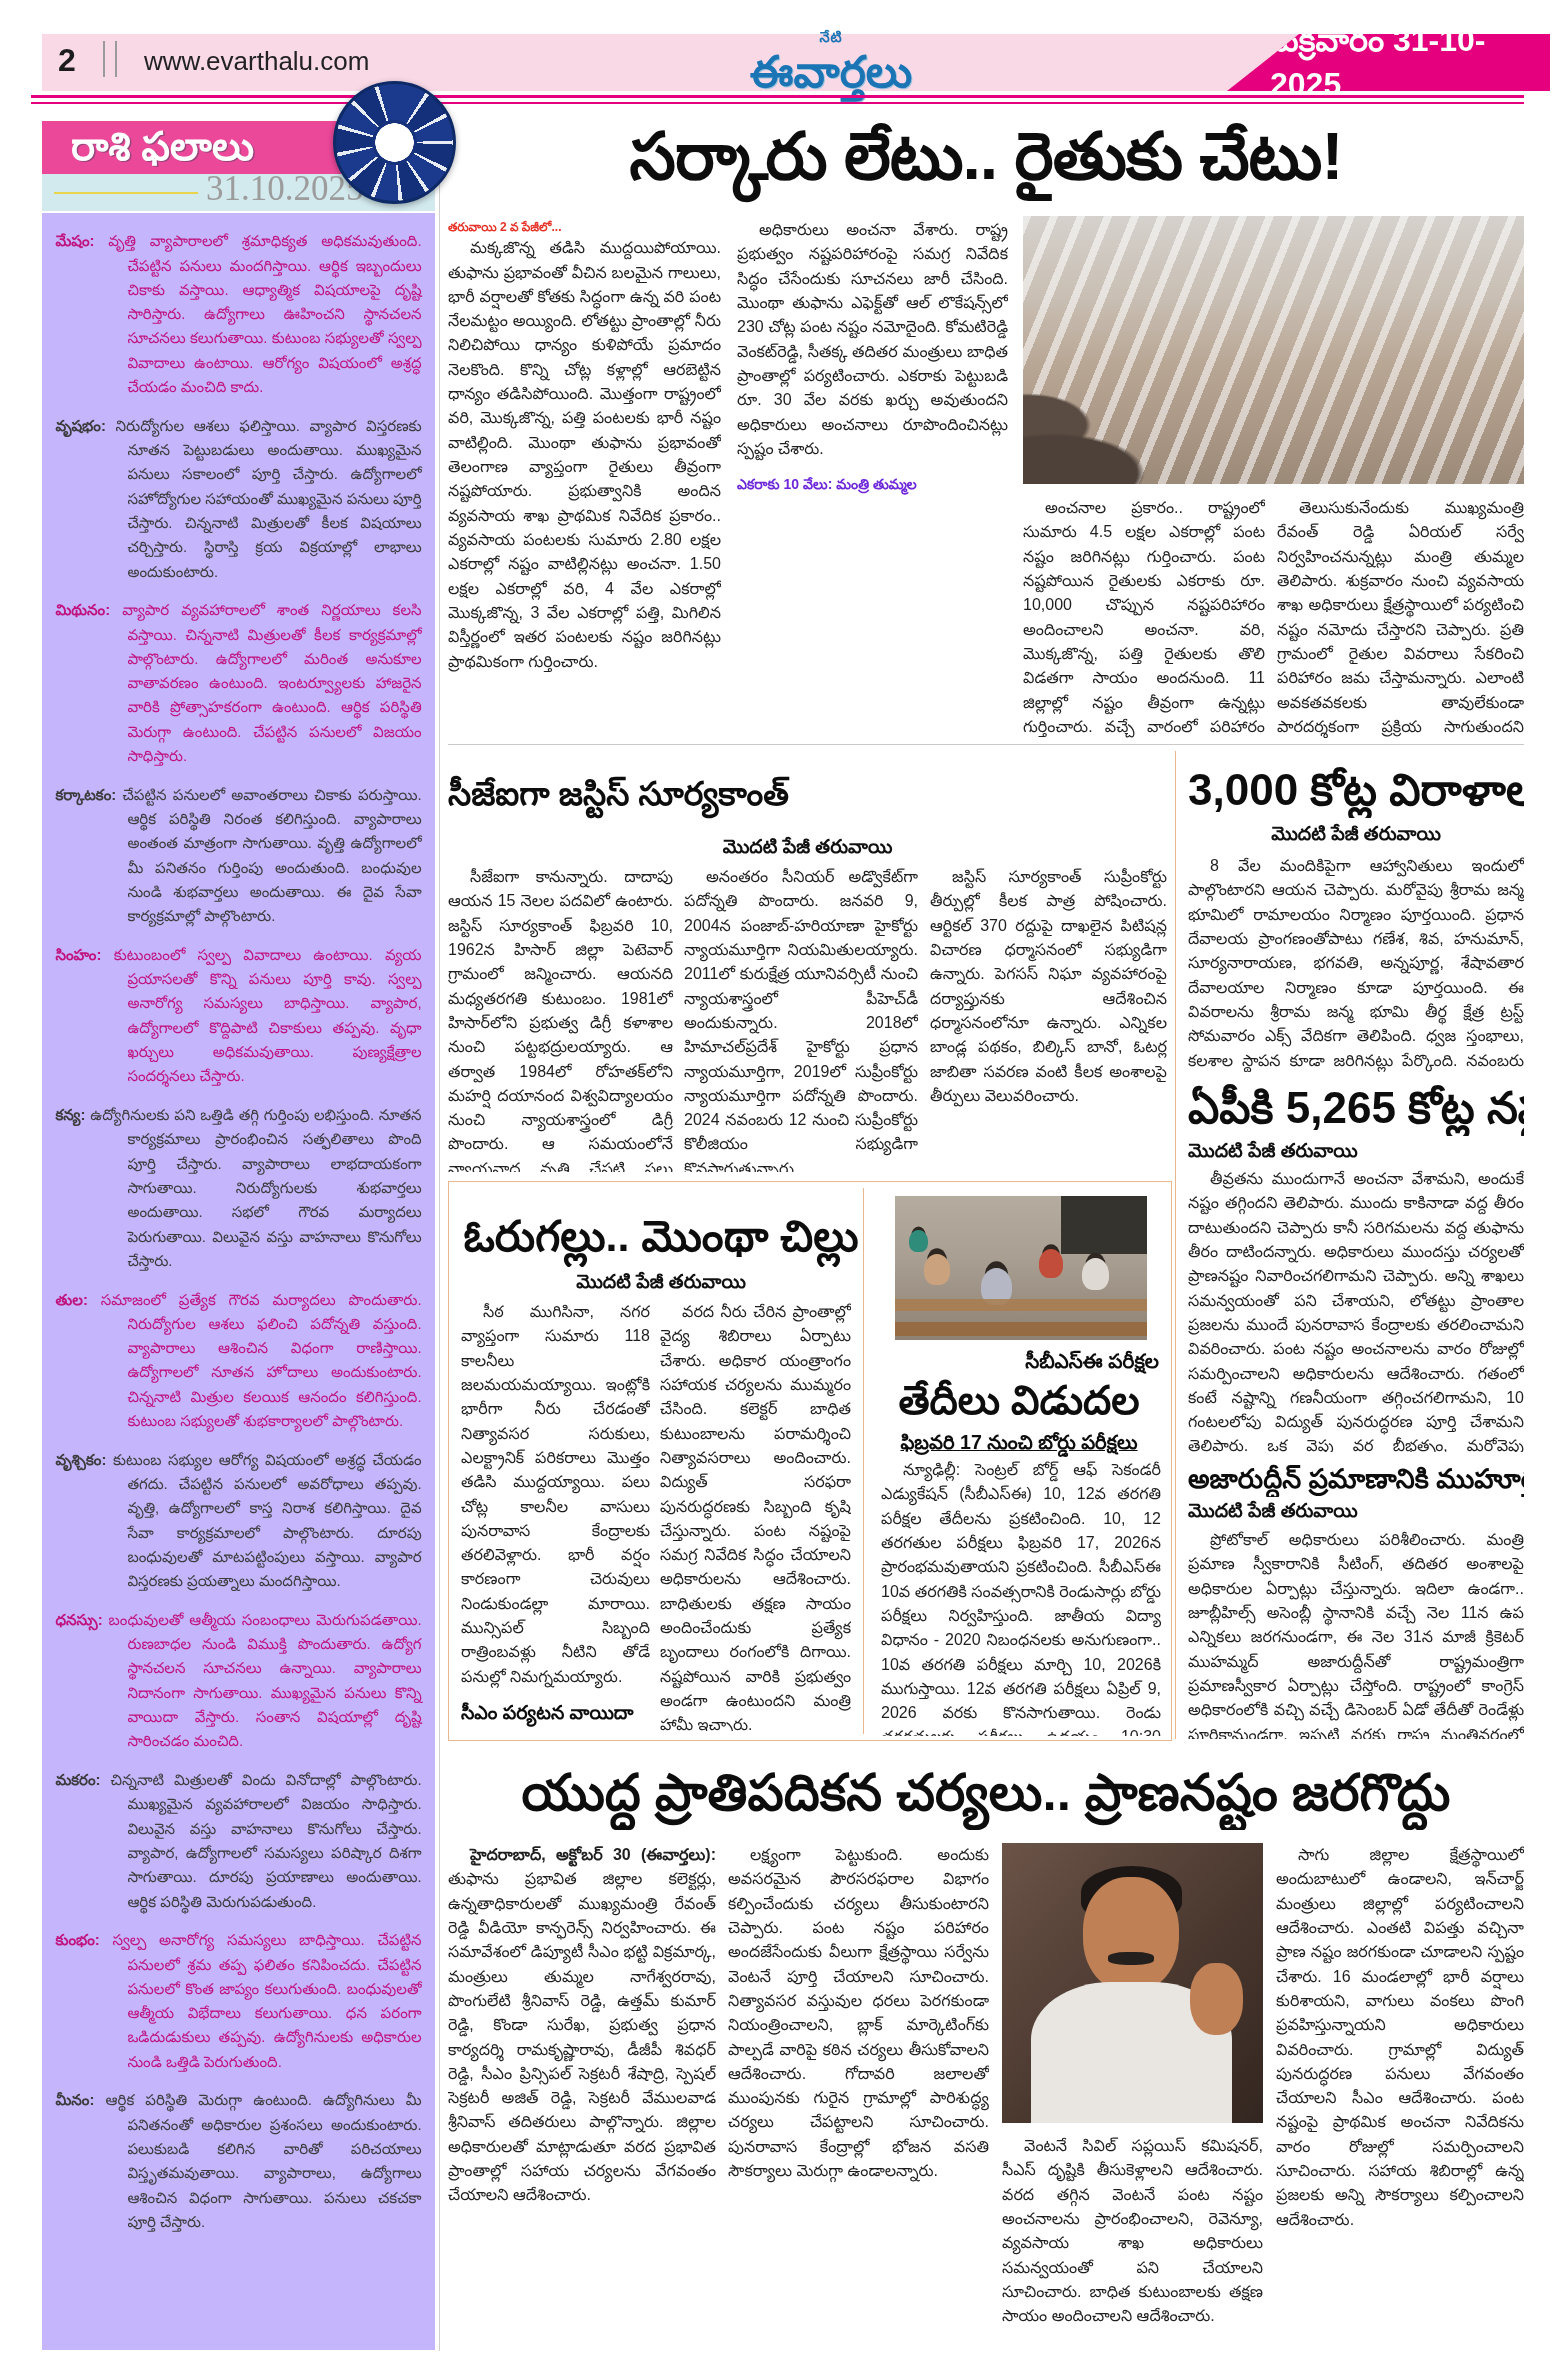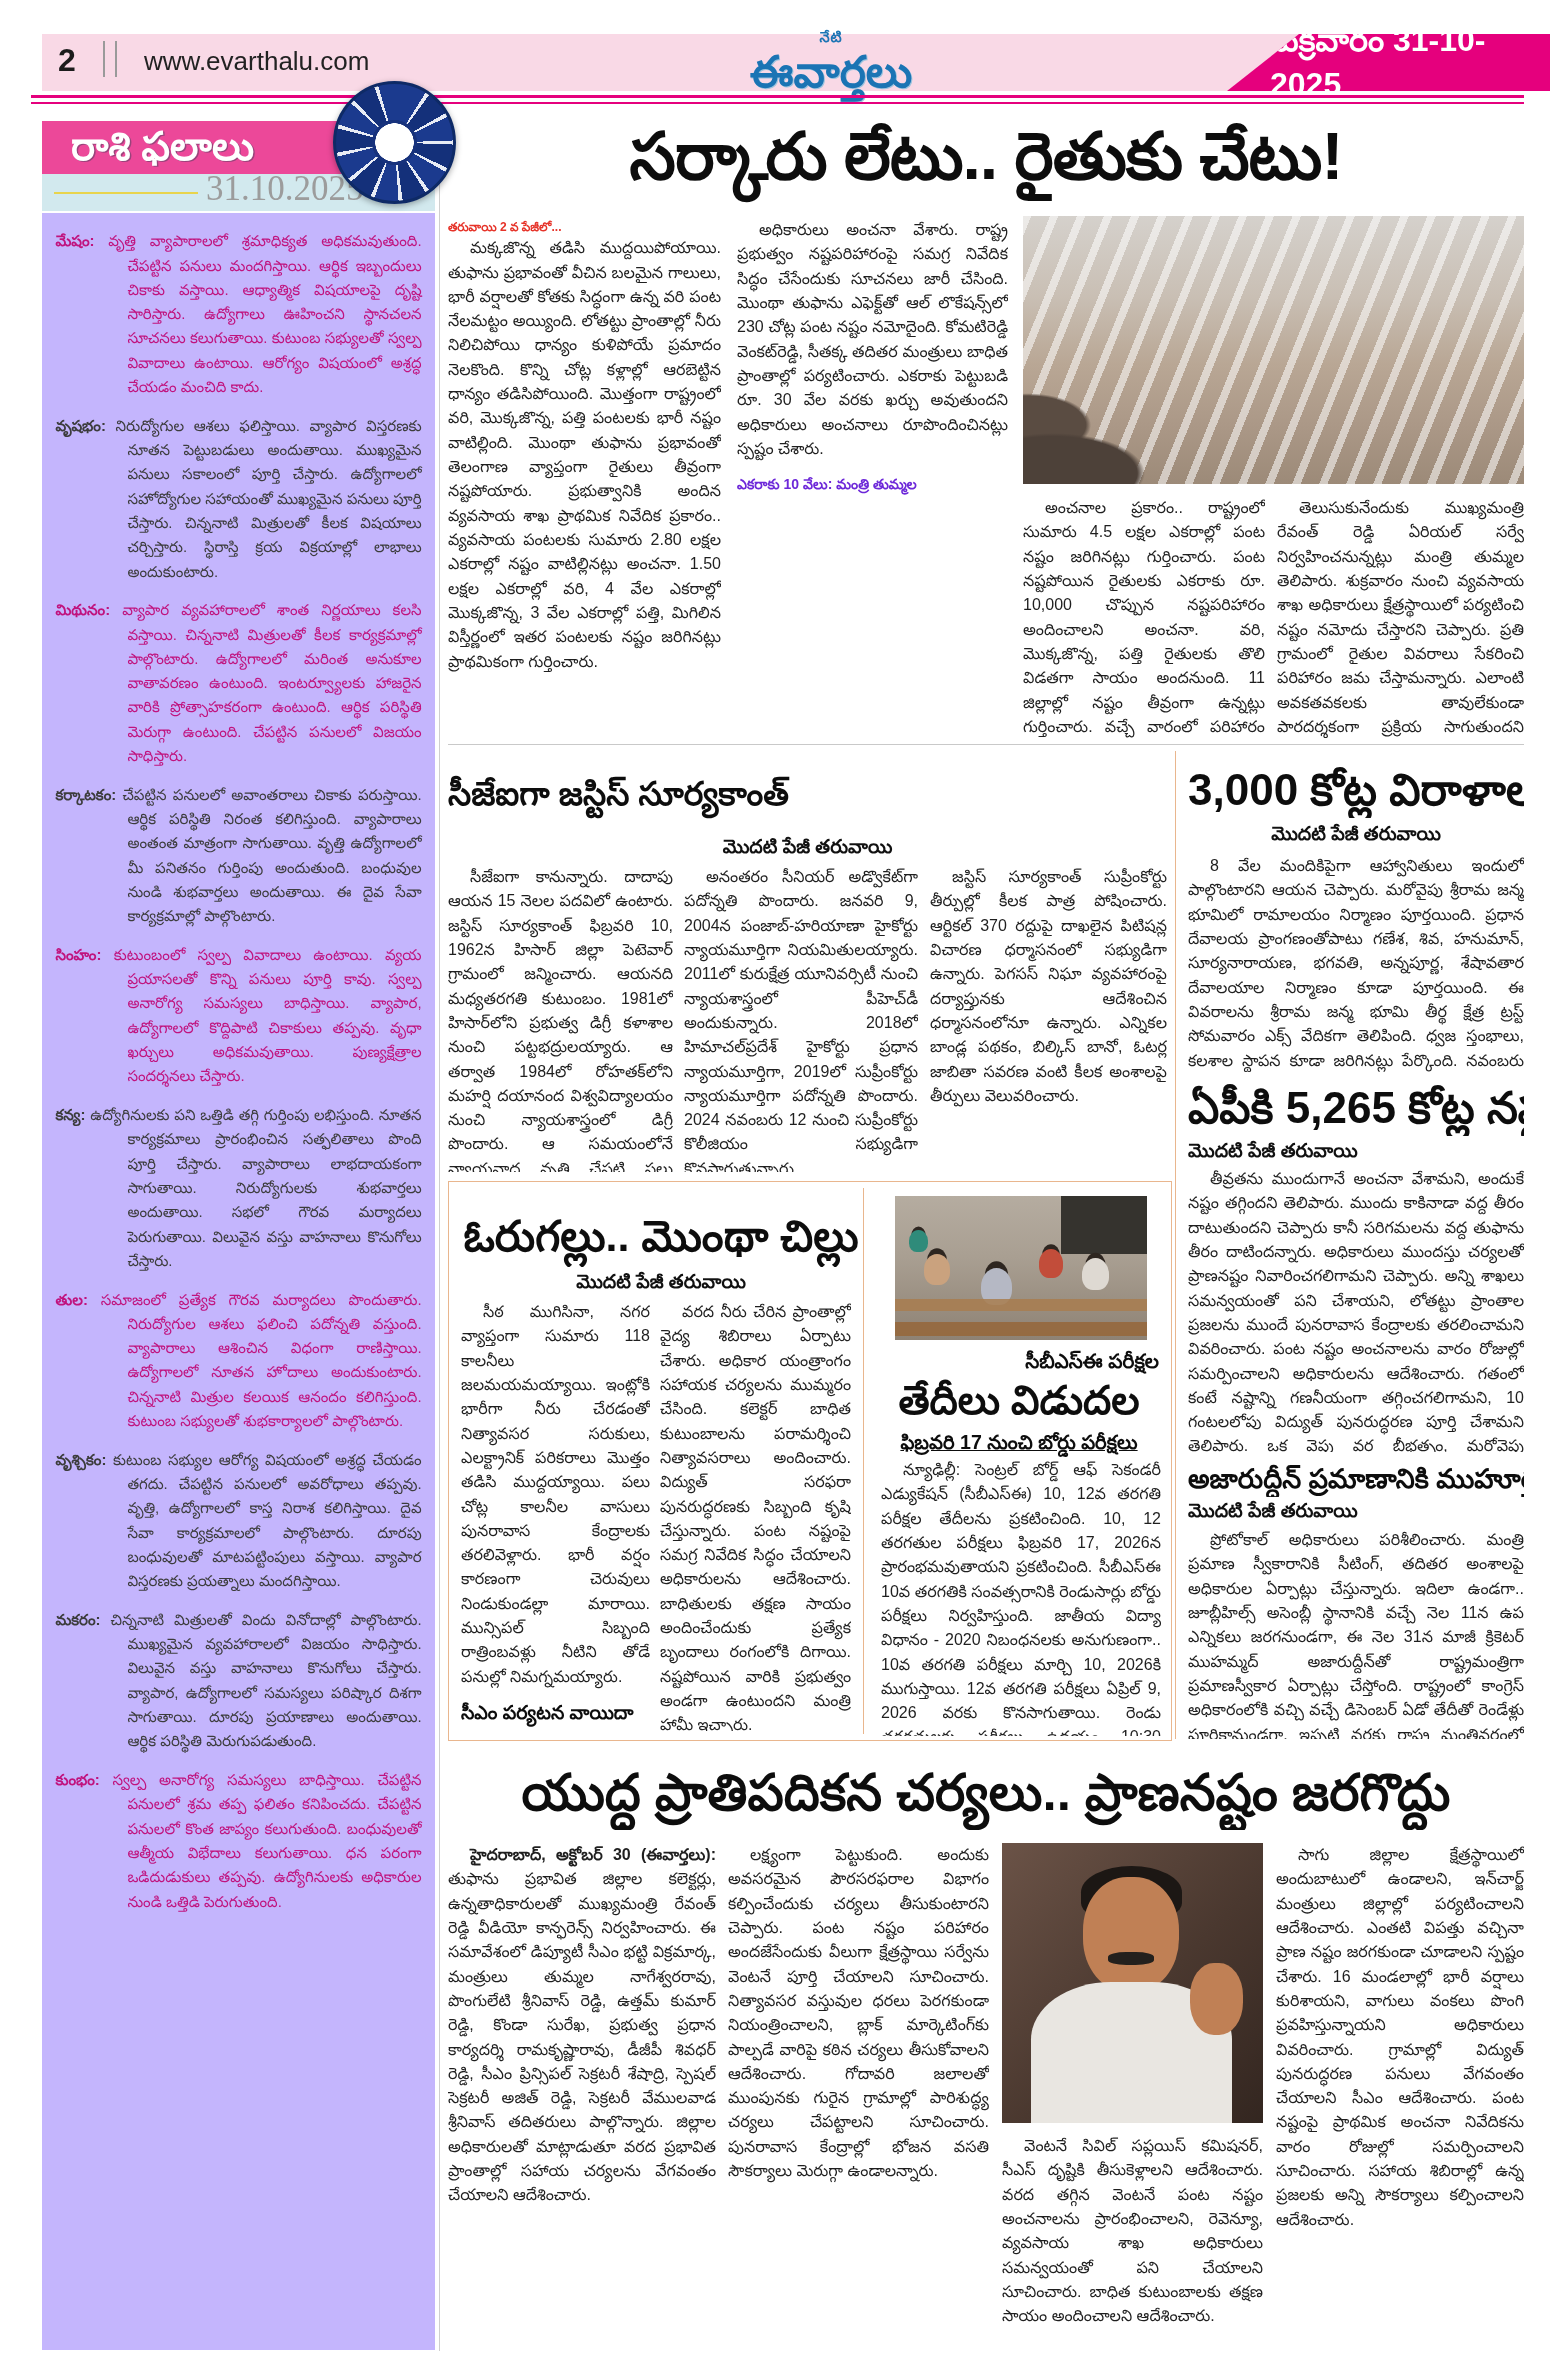--- a/index.html
+++ b/index.html
@@ -139,22 +139,24 @@
 <div class="abs wheel"></div>
 <div class="abs sb-body">
   <div class="zentry mg"><span class="sign">మేషం:</span> <span>వృత్తి వ్యాపారాలలో శ్రమాధిక్యత అధికమవుతుంది. చేపట్టిన పనులు మందగిస్తాయి. ఆర్థిక ఇబ్బందులు చికాకు వస్తాయి. ఆధ్యాత్మిక విషయాలపై దృష్టి సారిస్తారు. ఉద్యోగాలు ఊహించని స్థానచలన సూచనలు కలుగుతాయి. కుటుంబ సభ్యులతో స్వల్ప వివాదాలు ఉంటాయి. ఆరోగ్యం విషయంలో అశ్రద్ధ చేయడం మంచిది కాదు.</span></div>
   <div class="zentry dk"><span class="sign">వృషభం:</span> <span>నిరుద్యోగుల ఆశలు ఫలిస్తాయి. వ్యాపార విస్తరణకు నూతన పెట్టుబడులు అందుతాయి. ముఖ్యమైన పనులు సకాలంలో పూర్తి చేస్తారు. ఉద్యోగాలలో సహోద్యోగుల సహాయంతో ముఖ్యమైన పనులు పూర్తి చేస్తారు. చిన్ననాటి మిత్రులతో కీలక విషయాలు చర్చిస్తారు. స్థిరాస్తి క్రయ విక్రయాల్లో లాభాలు అందుకుంటారు.</span></div>
   <div class="zentry mg"><span class="sign">మిథునం:</span> <span>వ్యాపార వ్యవహారాలలో శాంత నిర్ణయాలు కలసి వస్తాయి. చిన్ననాటి మిత్రులతో కీలక కార్యక్రమాల్లో పాల్గొంటారు. ఉద్యోగాలలో మరింత అనుకూల వాతావరణం ఉంటుంది. ఇంటర్వ్యూలకు హాజరైన వారికి ప్రోత్సాహకరంగా ఉంటుంది. ఆర్థిక పరిస్థితి మెరుగ్గా ఉంటుంది. చేపట్టిన పనులలో విజయం సాధిస్తారు.</span></div>
   <div class="zentry dk"><span class="sign">కర్కాటకం:</span> <span>చేపట్టిన పనులలో అవాంతరాలు చికాకు పరుస్తాయి. ఆర్థిక పరిస్థితి నిరంత కలిగిస్తుంది. వ్యాపారాలు అంతంత మాత్రంగా సాగుతాయి. వృత్తి ఉద్యోగాలలో మీ పనితనం గుర్తింపు అందుతుంది. బంధువుల నుండి శుభవార్తలు అందుతాయి. ఈ దైవ సేవా కార్యక్రమాల్లో పాల్గొంటారు.</span></div>
   <div class="zentry mg"><span class="sign">సింహం:</span> <span>కుటుంబంలో స్వల్ప వివాదాలు ఉంటాయి. వ్యయ ప్రయాసలతో కొన్ని పనులు పూర్తి కావు. స్వల్ప అనారోగ్య సమస్యలు బాధిస్తాయి. వ్యాపార, ఉద్యోగాలలో కొద్దిపాటి చికాకులు తప్పవు. వృధా ఖర్చులు అధికమవుతాయి. పుణ్యక్షేత్రాల సందర్శనలు చేస్తారు.</span></div>
   <div class="zentry dk"><span class="sign">కన్య:</span> <span>ఉద్యోగినులకు పని ఒత్తిడి తగ్గి గుర్తింపు లభిస్తుంది. నూతన కార్యక్రమాలు ప్రారంభించిన సత్ఫలితాలు పొంది పూర్తి చేస్తారు. వ్యాపారాలు లాభదాయకంగా సాగుతాయి. నిరుద్యోగులకు శుభవార్తలు అందుతాయి. సభలో గౌరవ మర్యాదలు పెరుగుతాయి. విలువైన వస్తు వాహనాలు కొనుగోలు చేస్తారు.</span></div>
   <div class="zentry mg"><span class="sign">తుల:</span> <span>సమాజంలో ప్రత్యేక గౌరవ మర్యాదలు పొందుతారు. నిరుద్యోగుల ఆశలు ఫలించి పదోన్నతి వస్తుంది. వ్యాపారాలు ఆశించిన విధంగా రాణిస్తాయి. ఉద్యోగాలలో నూతన హోదాలు అందుకుంటారు. చిన్ననాటి మిత్రుల కలయిక ఆనందం కలిగిస్తుంది. కుటుంబ సభ్యులతో శుభకార్యాలలో పాల్గొంటారు.</span></div>
   <div class="zentry dk"><span class="sign">వృశ్చికం:</span> <span>కుటుంబ సభ్యుల ఆరోగ్య విషయంలో అశ్రద్ధ చేయడం తగదు. చేపట్టిన పనులలో అవరోధాలు తప్పవు. వృత్తి, ఉద్యోగాలలో కాస్త నిరాశ కలిగిస్తాయి. దైవ సేవా కార్యక్రమాలలో పాల్గొంటారు. దూరపు బంధువులతో మాటపట్టింపులు వస్తాయి. వ్యాపార విస్తరణకు ప్రయత్నాలు మందగిస్తాయి.</span></div>
+  <div class="zentry mg"><span class="sign">ధనస్సు:</span> <span>బంధువులతో ఆత్మీయ సంబంధాలు మెరుగుపడతాయి. రుణబాధల నుండి విముక్తి పొందుతారు. ఉద్యోగ స్థానచలన సూచనలు ఉన్నాయి. వ్యాపారాలు నిదానంగా సాగుతాయి. ముఖ్యమైన పనులు కొన్ని వాయిదా వేస్తారు. సంతాన విషయాల్లో దృష్టి సారించడం మంచిది.</span></div>
   <div class="zentry dk"><span class="sign">మకరం:</span> <span>చిన్ననాటి మిత్రులతో విందు వినోదాల్లో పాల్గొంటారు. ముఖ్యమైన వ్యవహారాలలో విజయం సాధిస్తారు. విలువైన వస్తు వాహనాలు కొనుగోలు చేస్తారు. వ్యాపార, ఉద్యోగాలలో సమస్యలు పరిష్కార దిశగా సాగుతాయి. దూరపు ప్రయాణాలు అందుతాయి. ఆర్థిక పరిస్థితి మెరుగుపడుతుంది.</span></div>
   <div class="zentry mg"><span class="sign">కుంభం:</span> <span>స్వల్ప అనారోగ్య సమస్యలు బాధిస్తాయి. చేపట్టిన పనులలో శ్రమ తప్ప ఫలితం కనిపించదు. చేపట్టిన పనులలో కొంత జాప్యం కలుగుతుంది. బంధువులతో ఆత్మీయ విభేదాలు కలుగుతాయి. ధన పరంగా ఒడిదుడుకులు తప్పవు. ఉద్యోగినులకు అధికారుల నుండి ఒత్తిడి పెరుగుతుంది.</span></div>
+  <div class="zentry dk"><span class="sign">మీనం:</span> <span>ఆర్థిక పరిస్థితి మెరుగ్గా ఉంటుంది. ఉద్యోగినులు మీ పనితనంతో అధికారుల ప్రశంసలు అందుకుంటారు. పలుకుబడి కలిగిన వారితో పరిచయాలు విస్తృతమవుతాయి. వ్యాపారాలు, ఉద్యోగాలు ఆశించిన విధంగా సాగుతాయి. పనులు చకచకా పూర్తి చేస్తారు.</span></div>
 </div>
 
 <div class="abs khead lead-head">సర్కారు లేటు.. రైతుకు చేటు!</div>
 <div class="abs col lead-c1">
   <div class="redcont">తరువాయి 2 వ పేజీలో...</div>
   <p>మక్కజొన్న తడిసి ముద్దయిపోయాయి. తుఫాను ప్రభావంతో వీచిన బలమైన గాలులు, భారీ వర్షాలతో కోతకు సిద్ధంగా ఉన్న వరి పంట నేలమట్టం అయ్యింది. లోతట్టు ప్రాంతాల్లో నీరు నిలిచిపోయి ధాన్యం కుళిపోయే ప్రమాదం నెలకొంది. కొన్ని చోట్ల కళ్లాల్లో ఆరబెట్టిన ధాన్యం తడిసిపోయింది. మొత్తంగా రాష్ట్రంలో వరి, మొక్కజొన్న, పత్తి పంటలకు భారీ నష్టం వాటిల్లింది. మొంథా తుఫాను ప్రభావంతో తెలంగాణ వ్యాప్తంగా రైతులు తీవ్రంగా నష్టపోయారు. ప్రభుత్వానికి అందిన వ్యవసాయ శాఖ ప్రాథమిక నివేదిక ప్రకారం.. వ్యవసాయ పంటలకు సుమారు 2.80 లక్షల ఎకరాల్లో నష్టం వాటిల్లినట్లు అంచనా. 1.50 లక్షల ఎకరాల్లో వరి, 4 వేల ఎకరాల్లో మొక్కజొన్న, 3 వేల ఎకరాల్లో పత్తి, మిగిలిన విస్తీర్ణంలో ఇతర పంటలకు నష్టం జరిగినట్లు ప్రాథమికంగా గుర్తించారు.</p>
 </div>
 <div class="abs col lead-c2">
   <p>అధికారులు అంచనా వేశారు. రాష్ట్ర ప్రభుత్వం నష్టపరిహారంపై సమగ్ర నివేదిక సిద్ధం చేసేందుకు సూచనలు జారీ చేసింది. మొంథా తుఫాను ఎఫెక్ట్‌తో ఆల్ లొకేషన్స్‌లో 230 చోట్ల పంట నష్టం నమోదైంది. కోమటిరెడ్డి వెంకట్‌రెడ్డి, సీతక్క తదితర మంత్రులు బాధిత ప్రాంతాల్లో పర్యటించారు. ఎకరాకు పెట్టుబడి రూ. 30 వేల వరకు ఖర్చు అవుతుందని అధికారులు అంచనాలు రూపొందించినట్లు స్పష్టం చేశారు.</p>
   <div class="lead-sub">ఎకరాకు 10 వేలు: మంత్రి తుమ్మల</div>

